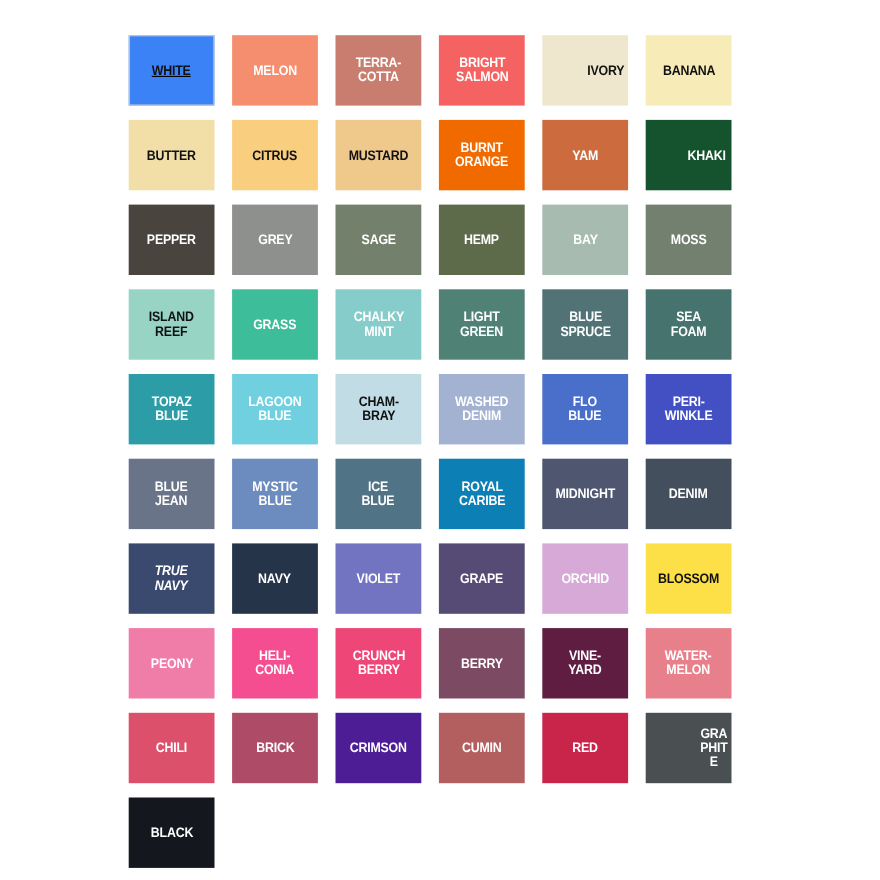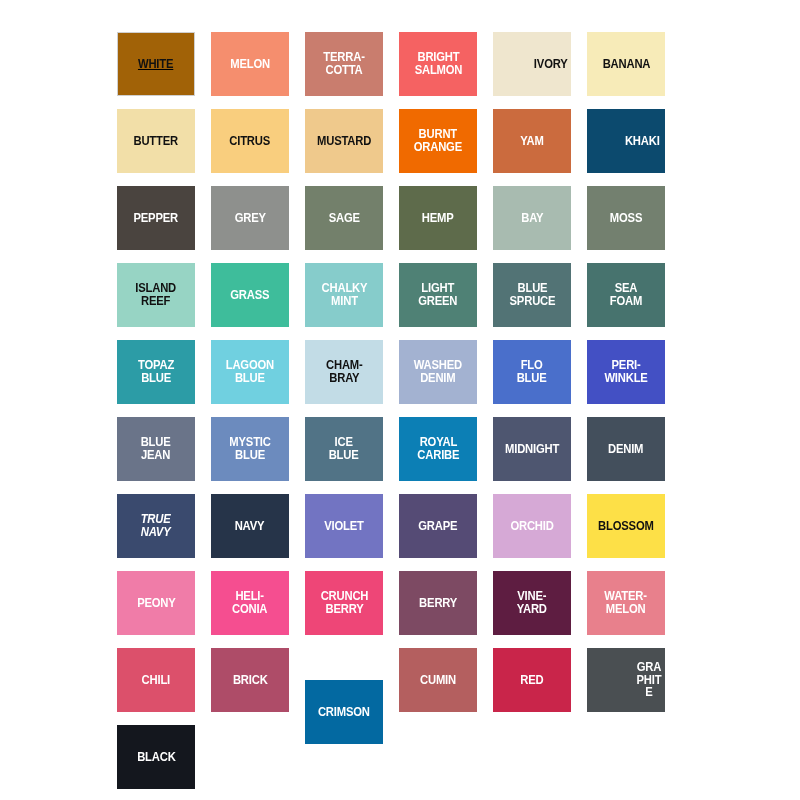--- a/index.html
+++ b/index.html
@@ -58,21 +58,21 @@
   }
   .swatch.bordered {
     border: 1px solid #cfcfcf;
   }
 </style>
 </head>
 <body>
 
 <div id="palette-board">
   <div id="swatch-grid">
-      <div class="swatch bordered" style="background: #a16207; text-decoration: underline;">
+      <div class="swatch bordered" style="background: #3b82f6; text-decoration: underline;">
         <span class="swatch-label" style="color: rgb(17, 17, 17);">WHITE</span>
       </div>
       <div class="swatch" style="background: rgb(245, 142, 110);">
         <span class="swatch-label" style="color: rgb(255, 255, 255);">MELON</span>
       </div>
       <div class="swatch two-line" style="background: rgb(201, 125, 110);">
         <span class="swatch-label" style="color: rgb(255, 255, 255);">TERRA-
 COTTA</span>
       </div>
       <div class="swatch two-line" style="background: rgb(245, 98, 98);">
@@ -94,21 +94,21 @@
       <div class="swatch" style="background: rgb(239, 201, 140);">
         <span class="swatch-label" style="color: rgb(17, 17, 17);">MUSTARD</span>
       </div>
       <div class="swatch two-line" style="background: rgb(240, 106, 0);">
         <span class="swatch-label" style="color: rgb(255, 255, 255);">BURNT
 ORANGE</span>
       </div>
       <div class="swatch" style="background: rgb(203, 107, 62);">
         <span class="swatch-label" style="color: rgb(255, 255, 255);">YAM</span>
       </div>
-      <div class="swatch" style="background: #0c4a6e; padding-left: 33px;">
+      <div class="swatch" style="background: #14532d; padding-left: 33px;">
         <span class="swatch-label" style="color: rgb(255, 255, 255);">KHAKI</span>
       </div>
       <div class="swatch" style="background: rgb(74, 68, 63);">
         <span class="swatch-label" style="color: rgb(255, 255, 255);">PEPPER</span>
       </div>
       <div class="swatch" style="background: rgb(142, 144, 141);">
         <span class="swatch-label" style="color: rgb(255, 255, 255);">GREY</span>
       </div>
       <div class="swatch" style="background: rgb(115, 128, 107);">
         <span class="swatch-label" style="color: rgb(255, 255, 255);">SAGE</span>
@@ -231,21 +231,21 @@
       <div class="swatch two-line" style="background: rgb(232, 128, 140);">
         <span class="swatch-label" style="color: rgb(255, 255, 255);">WATER-
 MELON</span>
       </div>
       <div class="swatch" style="background: rgb(220, 80, 107);">
         <span class="swatch-label" style="color: rgb(255, 255, 255);">CHILI</span>
       </div>
       <div class="swatch" style="background: rgb(174, 76, 104);">
         <span class="swatch-label" style="color: rgb(255, 255, 255);">BRICK</span>
       </div>
-      <div class="swatch" style="background: #0369a1; margin-top: 32px;">
+      <div class="swatch" style="background: #4c1d95;">
         <span class="swatch-label" style="color: rgb(255, 255, 255);">CRIMSON</span>
       </div>
       <div class="swatch" style="background: rgb(180, 95, 95);">
         <span class="swatch-label" style="color: rgb(255, 255, 255);">CUMIN</span>
       </div>
       <div class="swatch" style="background: rgb(201, 37, 74);">
         <span class="swatch-label" style="color: rgb(255, 255, 255);">RED</span>
       </div>
       <div class="swatch" style="background: rgb(74, 79, 82); padding-left: 46px;">
         <span class="swatch-label" style="color: rgb(255, 255, 255);">GRAPHITE</span>

